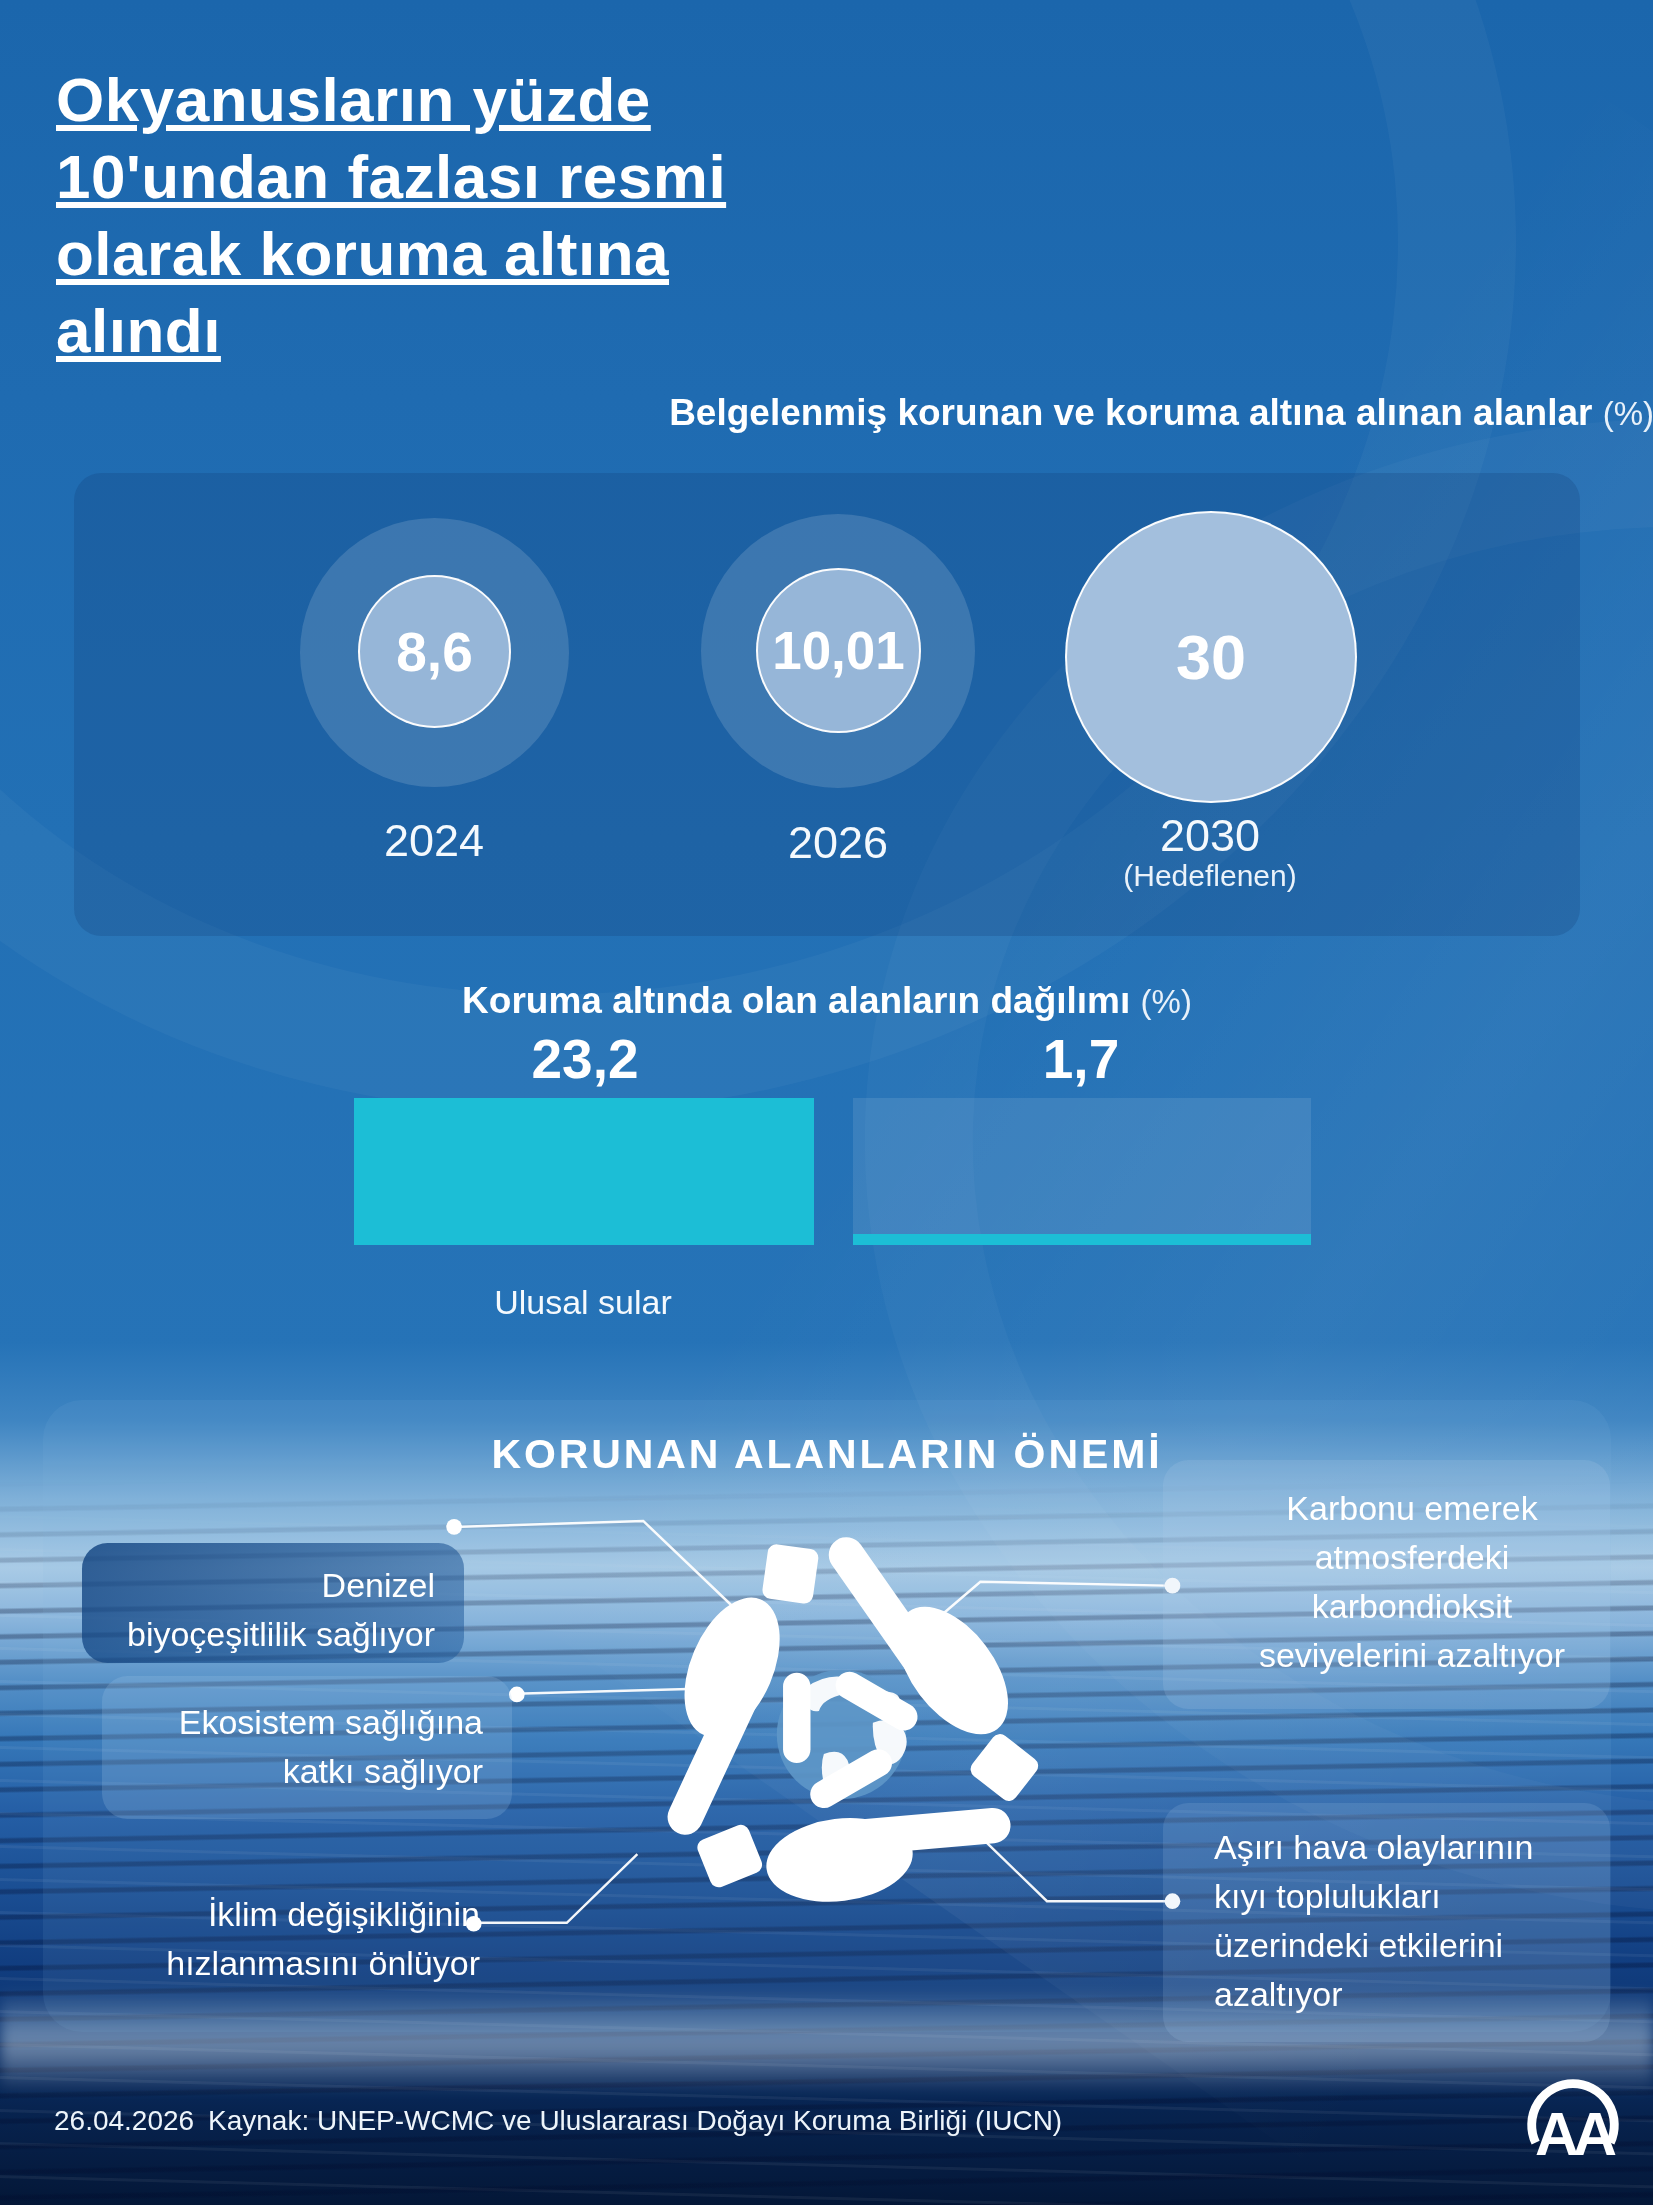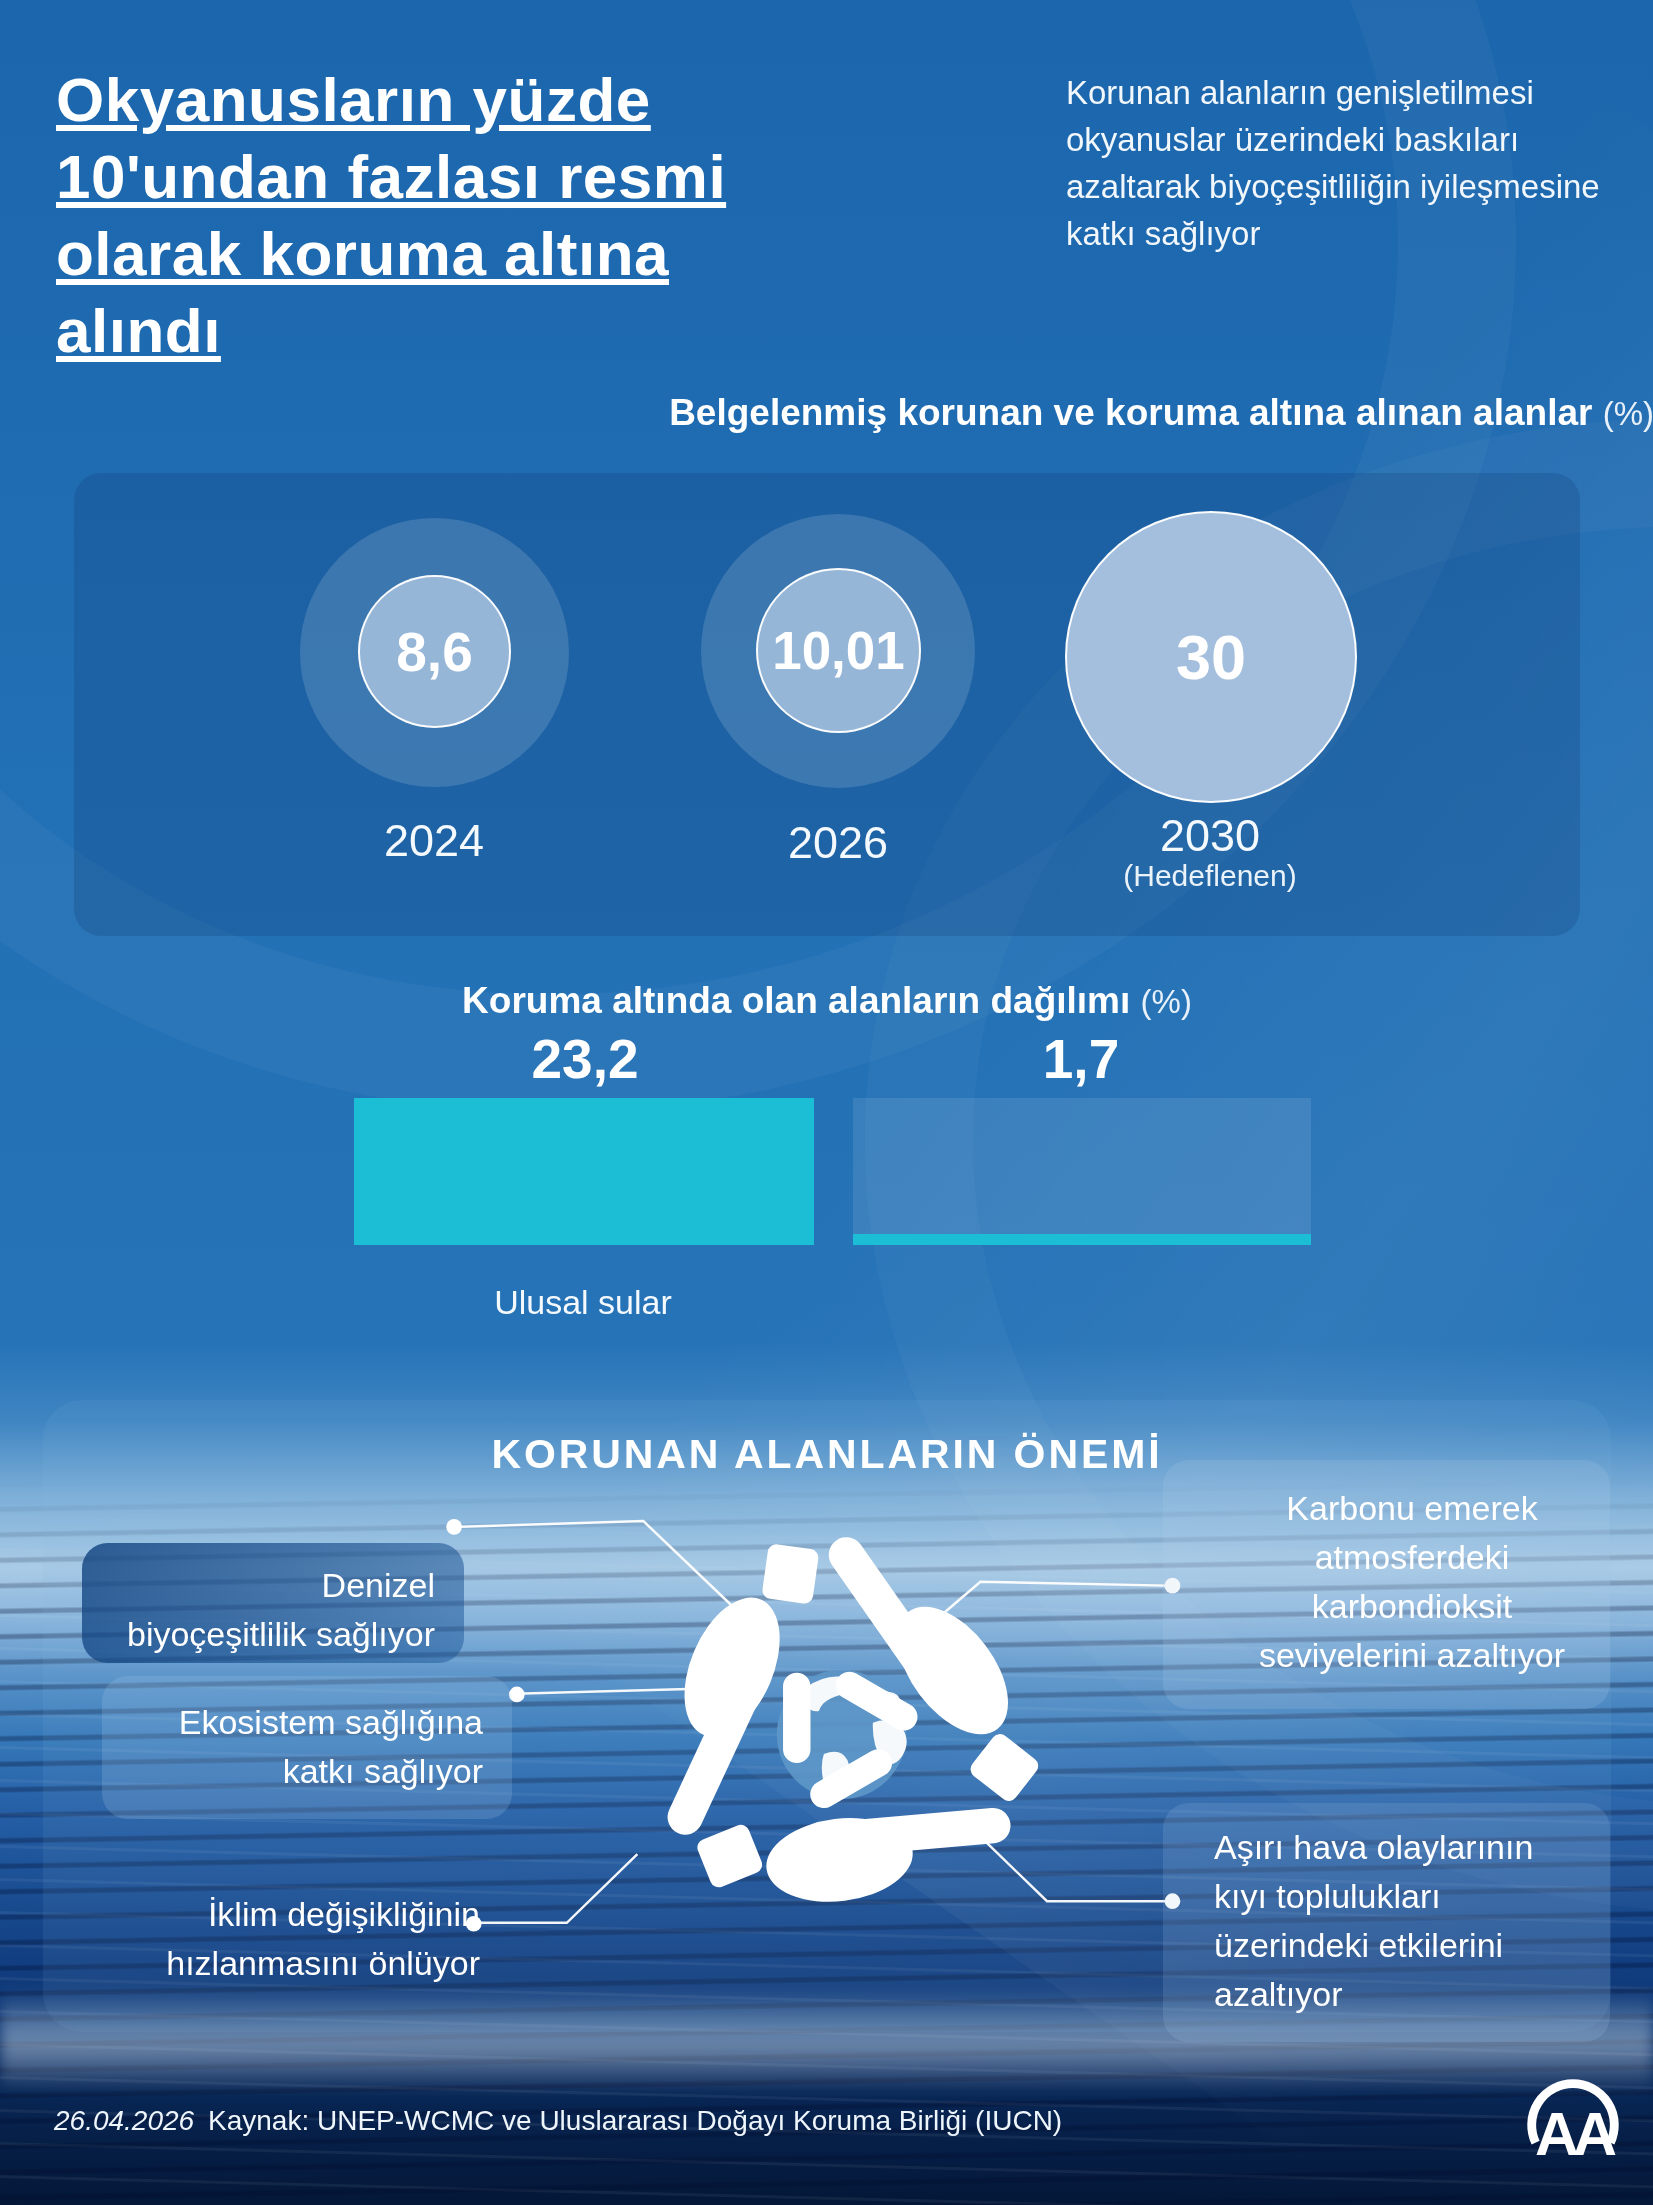--- a/index.html
+++ b/index.html
@@ -72,41 +72,40 @@
   .co-b{left:102px;top:1676px;width:410px;height:143px;padding:21.6px 29px 0 0;box-sizing:border-box;text-align:right;
     background:rgba(170,205,235,0.20);}
   .co-c{left:59px;top:1890px;width:421px;text-align:right;}
   .co-d{left:1163px;top:1460px;width:447px;height:249px;padding:23.5px 0 0 51px;box-sizing:border-box;text-align:center;
     background:rgba(175,205,235,0.18);}
   .co-e{left:1163px;top:1803px;width:447px;height:239px;padding:19.6px 0 0 51px;box-sizing:border-box;text-align:left;
     background:rgba(175,205,235,0.16);}
   .overlay-svg{position:absolute;left:0;top:1372px;width:1654px;height:686px;}
   .hands-svg{position:absolute;left:616px;top:1507px;width:451px;height:451px;}
   
-  .f-date{position:absolute;left:54px;top:2105px;font-size:28px;color:#eef5fb;font-style:italic;}
+  .f-date{position:absolute;left:54px;top:2105px;font-size:28px;color:#eef5fb;}
   .f-source{position:absolute;left:208px;top:2105px;font-size:28px;color:#eef5fb;}
   .aa-logo{position:absolute;left:1514px;top:2058px;width:118px;height:118px;}
 </style>
 </head>
 <body>
 
 <div id="stage">
 
   <div class="ocean"></div>
   <div class="foam"></div>
   <div class="deco deco1"></div>
   <div class="deco deco2"></div>
   <div class="deco3"></div>
 
   <div class="title">
     <span class="ln" style="display:block">Okyanusların yüzde</span>
     <span class="ln" style="display:block">10'undan fazlası resmi</span>
     <span class="ln" style="display:block">olarak koruma altına alındı</span>
   </div>
-  <div class="intro">Korunan alanların genişletilmesi okyanuslar üzerindeki baskıları azaltarak biyoçeşitliliğin iyileşmesine katkı sağlıyor</div>
 
   <div class="s1-title">
     <span class="b">Belgelenmiş korunan ve koruma altına alınan alanlar</span>
     <span class="sfx"> <span>(%)</span></span>
   </div>
   <div class="panel1"></div>
 
   <div class="halo h1"></div>
   <div class="halo h2"></div>
 

